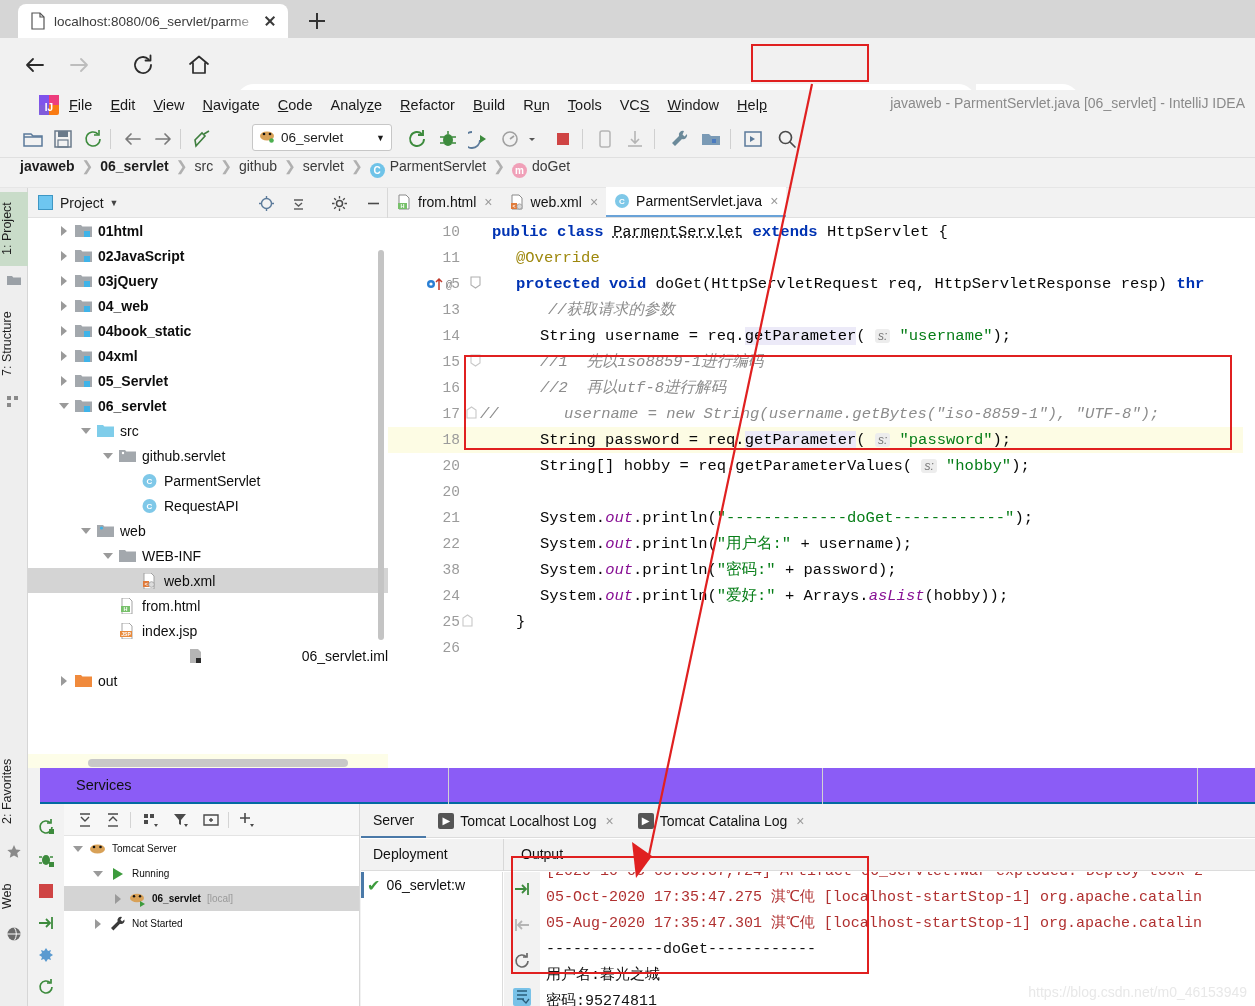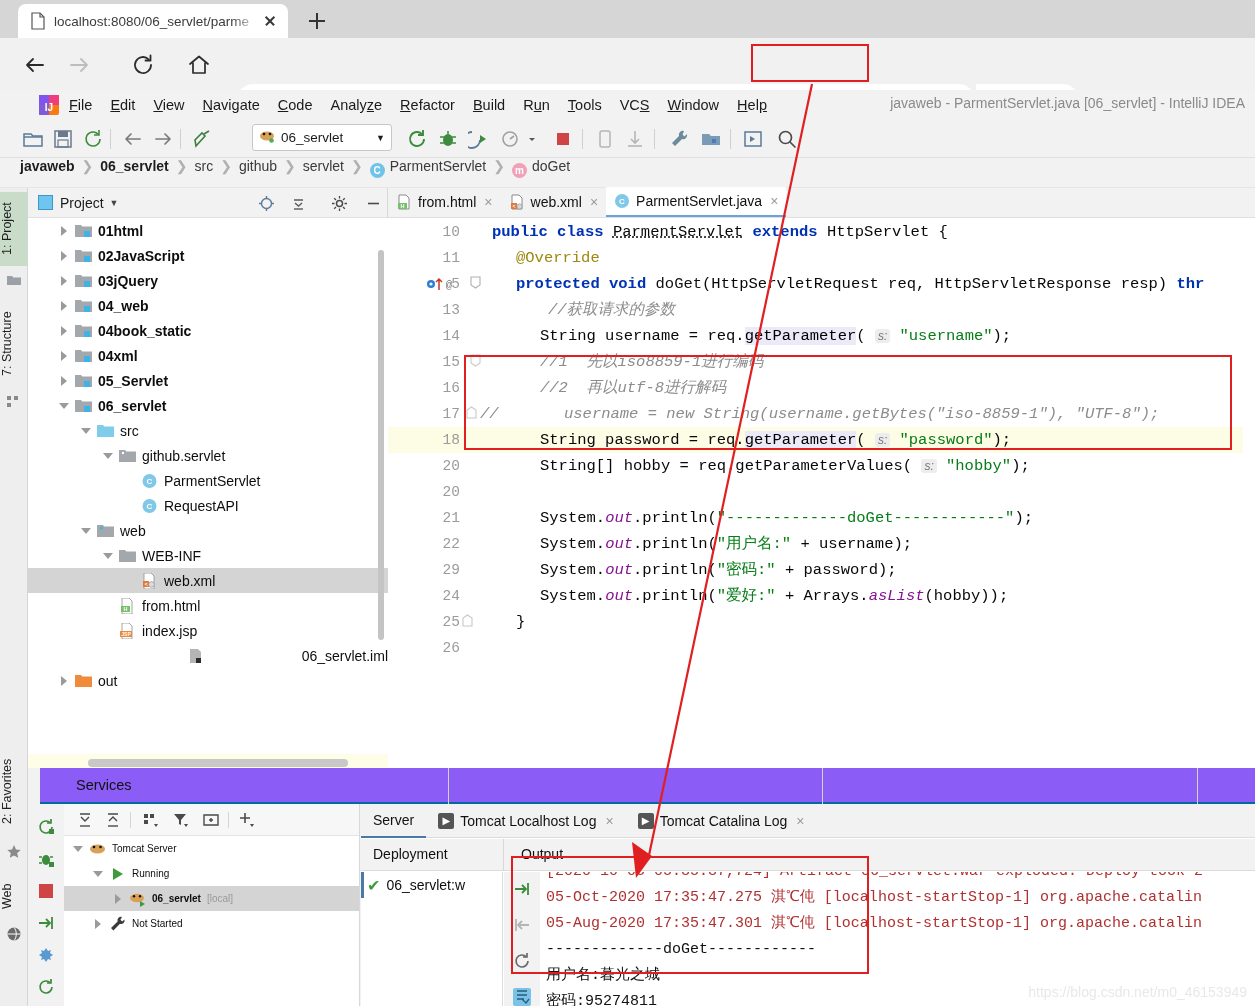--- a/index.html
+++ b/index.html
@@ -739,21 +739,21 @@
         <span class="gutter">21</span>
         <span class="ctext" style="left:152px"><span class="id">System.</span><span class="fld">out</span><span class="id">.println(</span><span class="str">"-------------doGet------------"</span><span class="id">);</span></span>
       </div>
 
       <div class="cline">
         <span class="gutter">22</span>
         <span class="ctext" style="left:152px"><span class="id">System.</span><span class="fld">out</span><span class="id">.println(</span><span class="str">"用户名:"</span><span class="id"> + username);</span></span>
       </div>
 
       <div class="cline">
-        <span class="gutter">29</span>
+        <span class="gutter">38</span>
         <span class="ctext" style="left:152px"><span class="id">System.</span><span class="fld">out</span><span class="id">.println(</span><span class="str">"密码:"</span><span class="id"> + password);</span></span>
       </div>
 
       <div class="cline">
         <span class="gutter">24</span>
         <span class="ctext" style="left:152px"><span class="id">System.</span><span class="fld">out</span><span class="id">.println(</span><span class="str">"爱好:"</span><span class="id"> + Arrays.</span><span class="fld">asList</span><span class="id">(hobby));</span></span>
       </div>
 
       <div class="cline">
         <span class="gutter">25</span>

